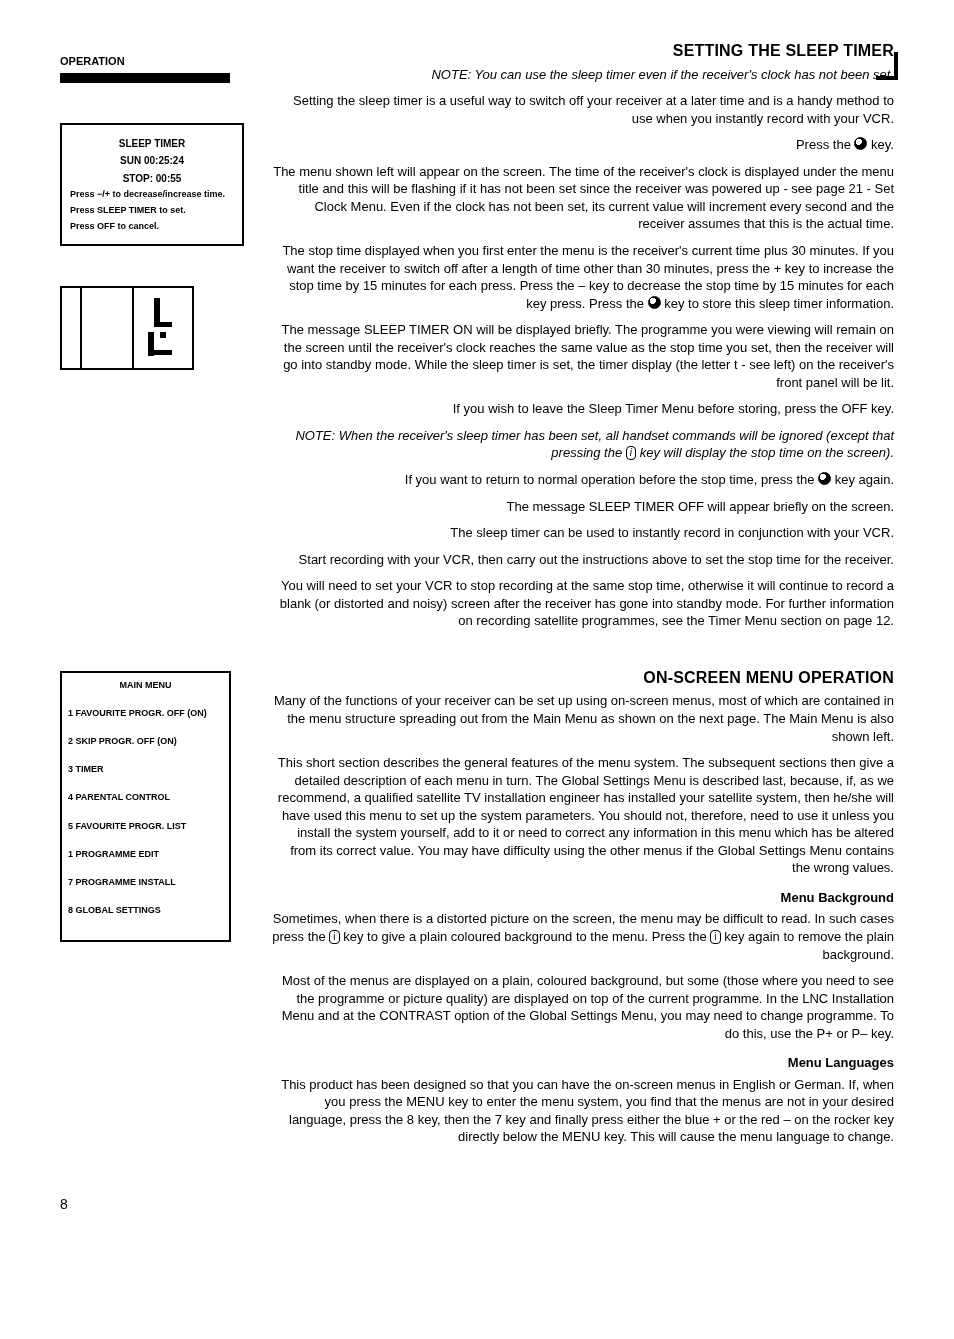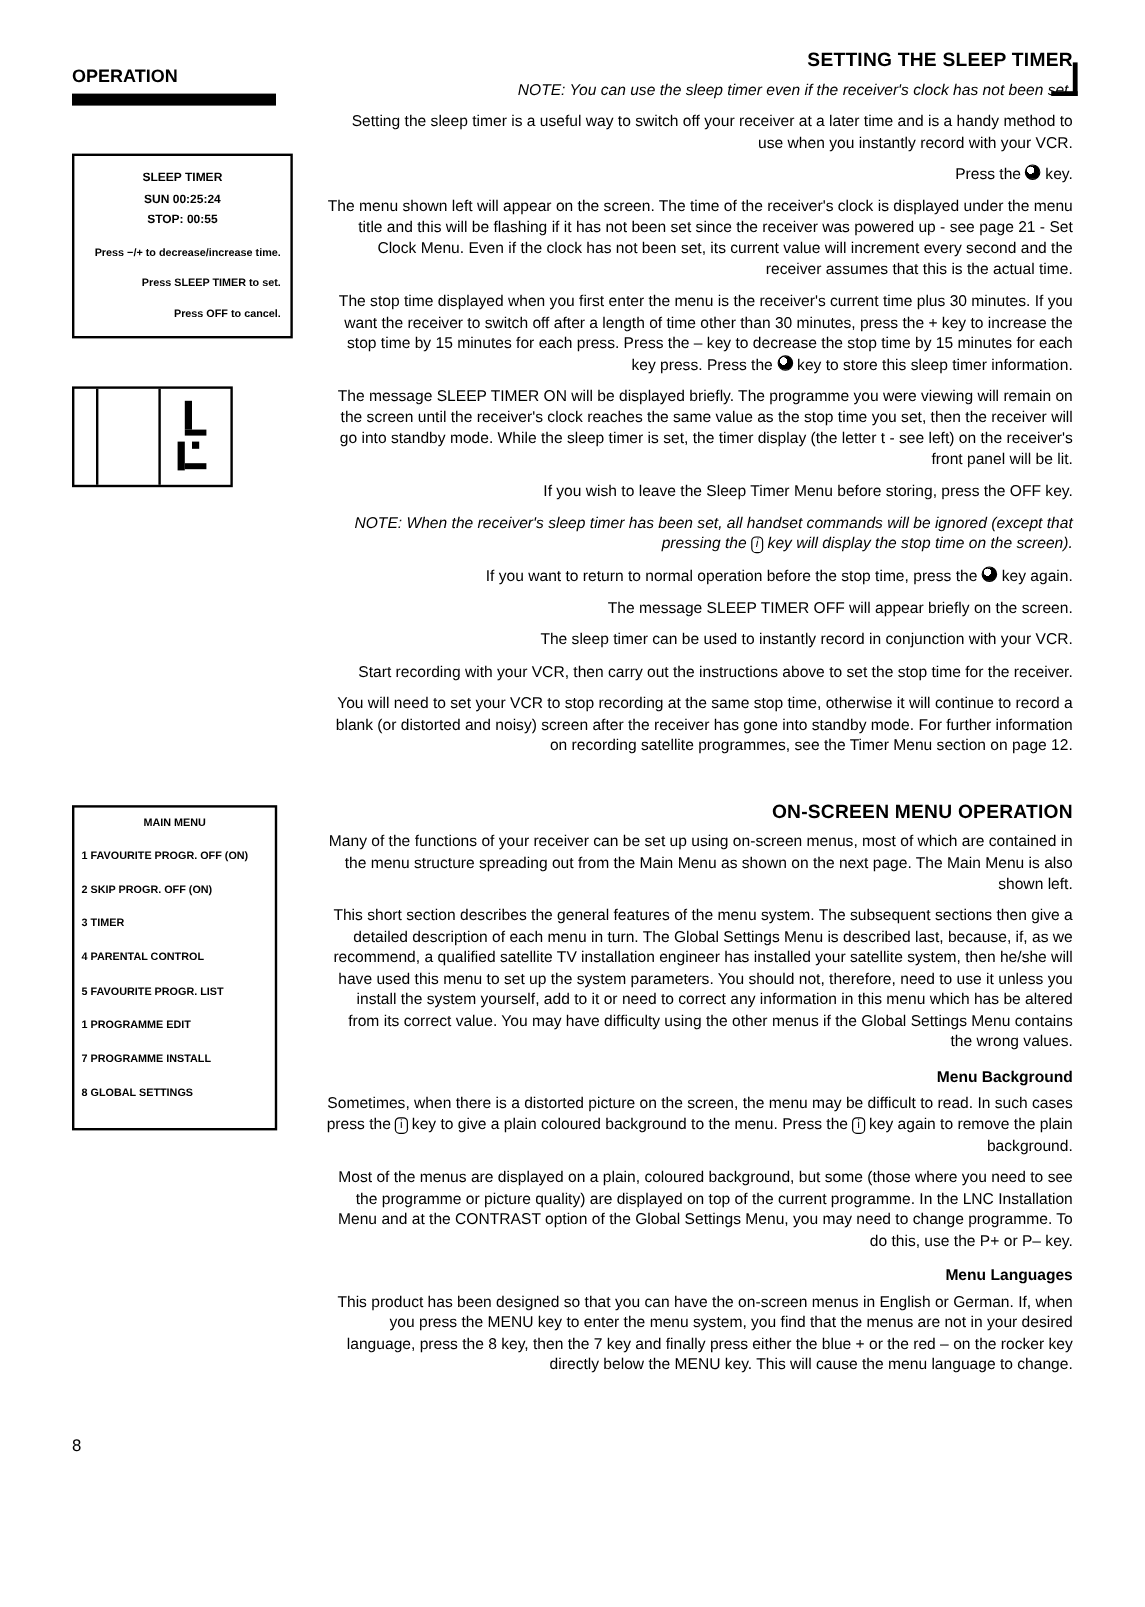--- a/index.html
+++ b/index.html
@@ -28,21 +28,21 @@
     border-bottom: 4px solid #000;
   }
   h2.section-head {
     font-size: 16px;
     font-weight: 700;
     margin: 0 0 4px 0;
     letter-spacing: 0.2px;
     text-transform: uppercase;
   }
   .op-head {
-    font-size: 15px;
+    font-size: 11px;
     font-weight: 700;
     margin: 14px 0 4px 0;
   }
   .op-rule {
     height: 10px;
     background: #000;
     width: 170px;
     margin-bottom: 40px;
   }
   .note { font-style: italic; }
@@ -52,21 +52,21 @@
     border: 2px solid #000;
     padding: 8px 8px 12px 8px;
     width: 184px;
     box-sizing: border-box;
     text-align: center;
     font-size: 10px;
     font-weight: 700;
     margin-top: 30px;
   }
   .menu-box .ln { margin: 4px 0; }
-  .menu-box .sm { font-weight: 700; text-align: right; font-size: 9px; line-height:1.3; margin-top:14px;}
+  .menu-box .sm { font-weight: 700; text-align: left; font-size: 9px; line-height:1.3; margin-top:4px;}
   .main-menu {
     border: 2px solid #000;
     width: 171px;
     box-sizing: border-box;
     padding: 6px 6px 8px 6px;
     font-size: 9px;
     font-weight: 700;
     margin-top: 4px;
   }
   .main-menu .title { text-align: center; margin-bottom: 6px; }

